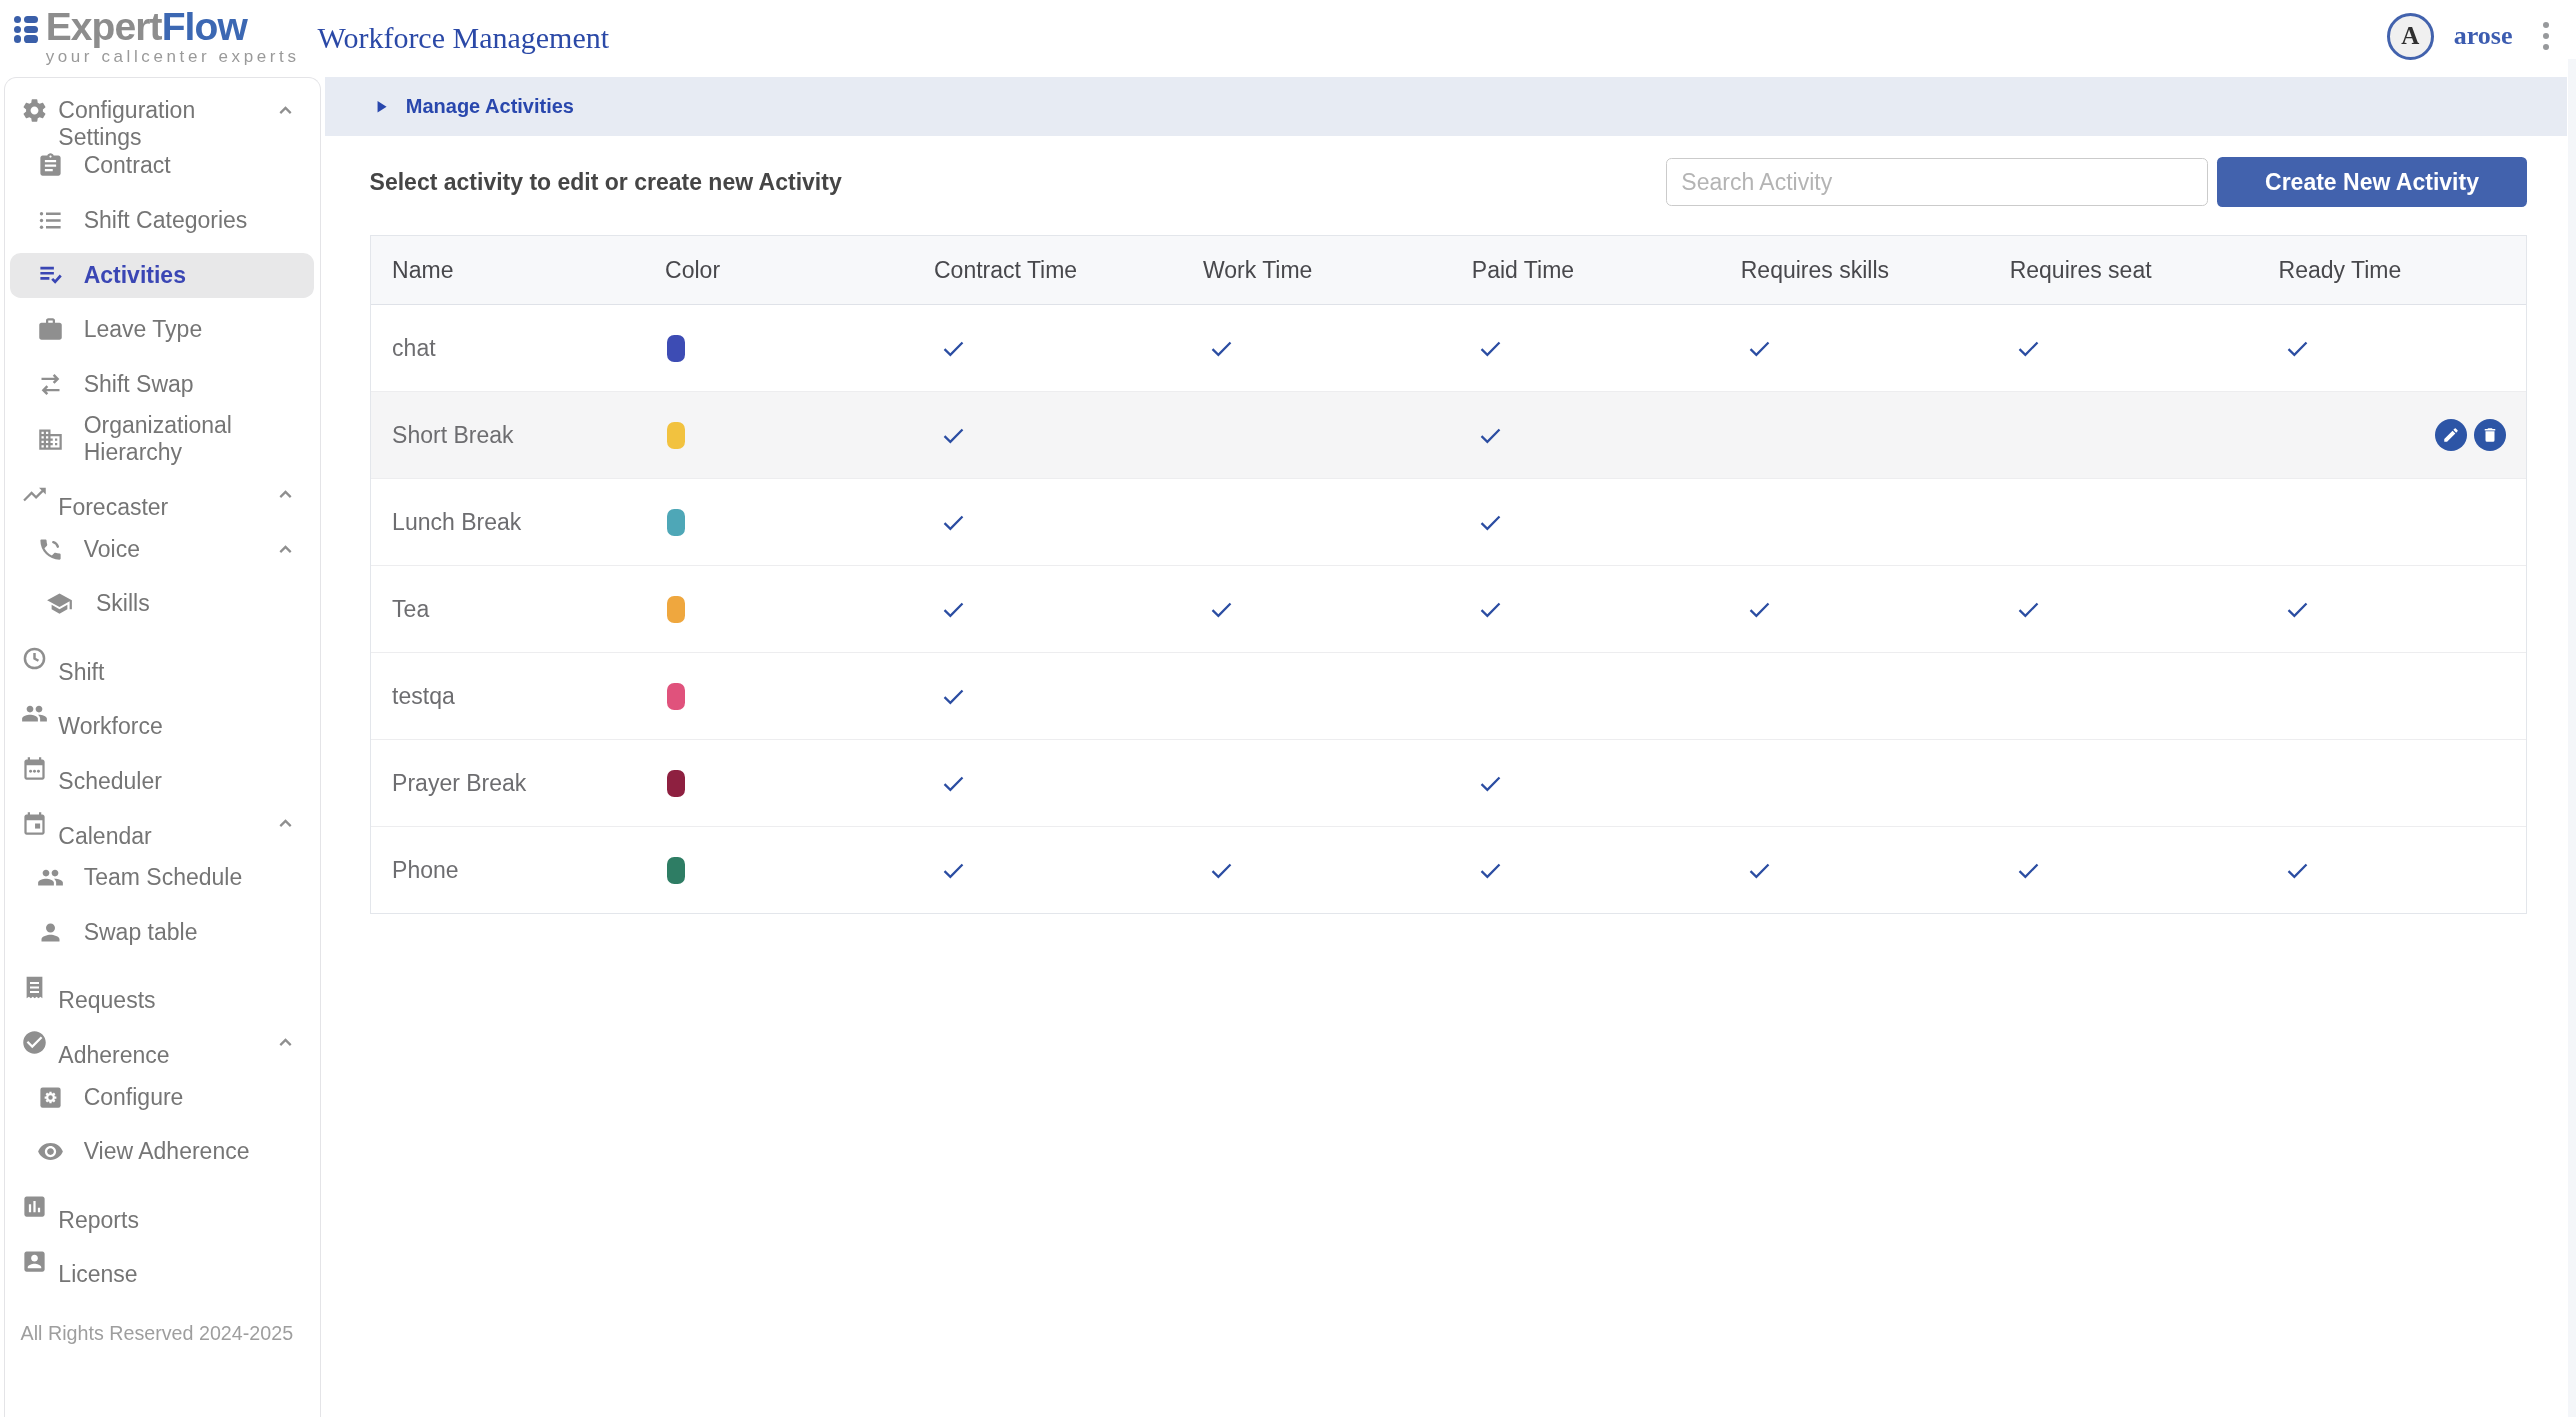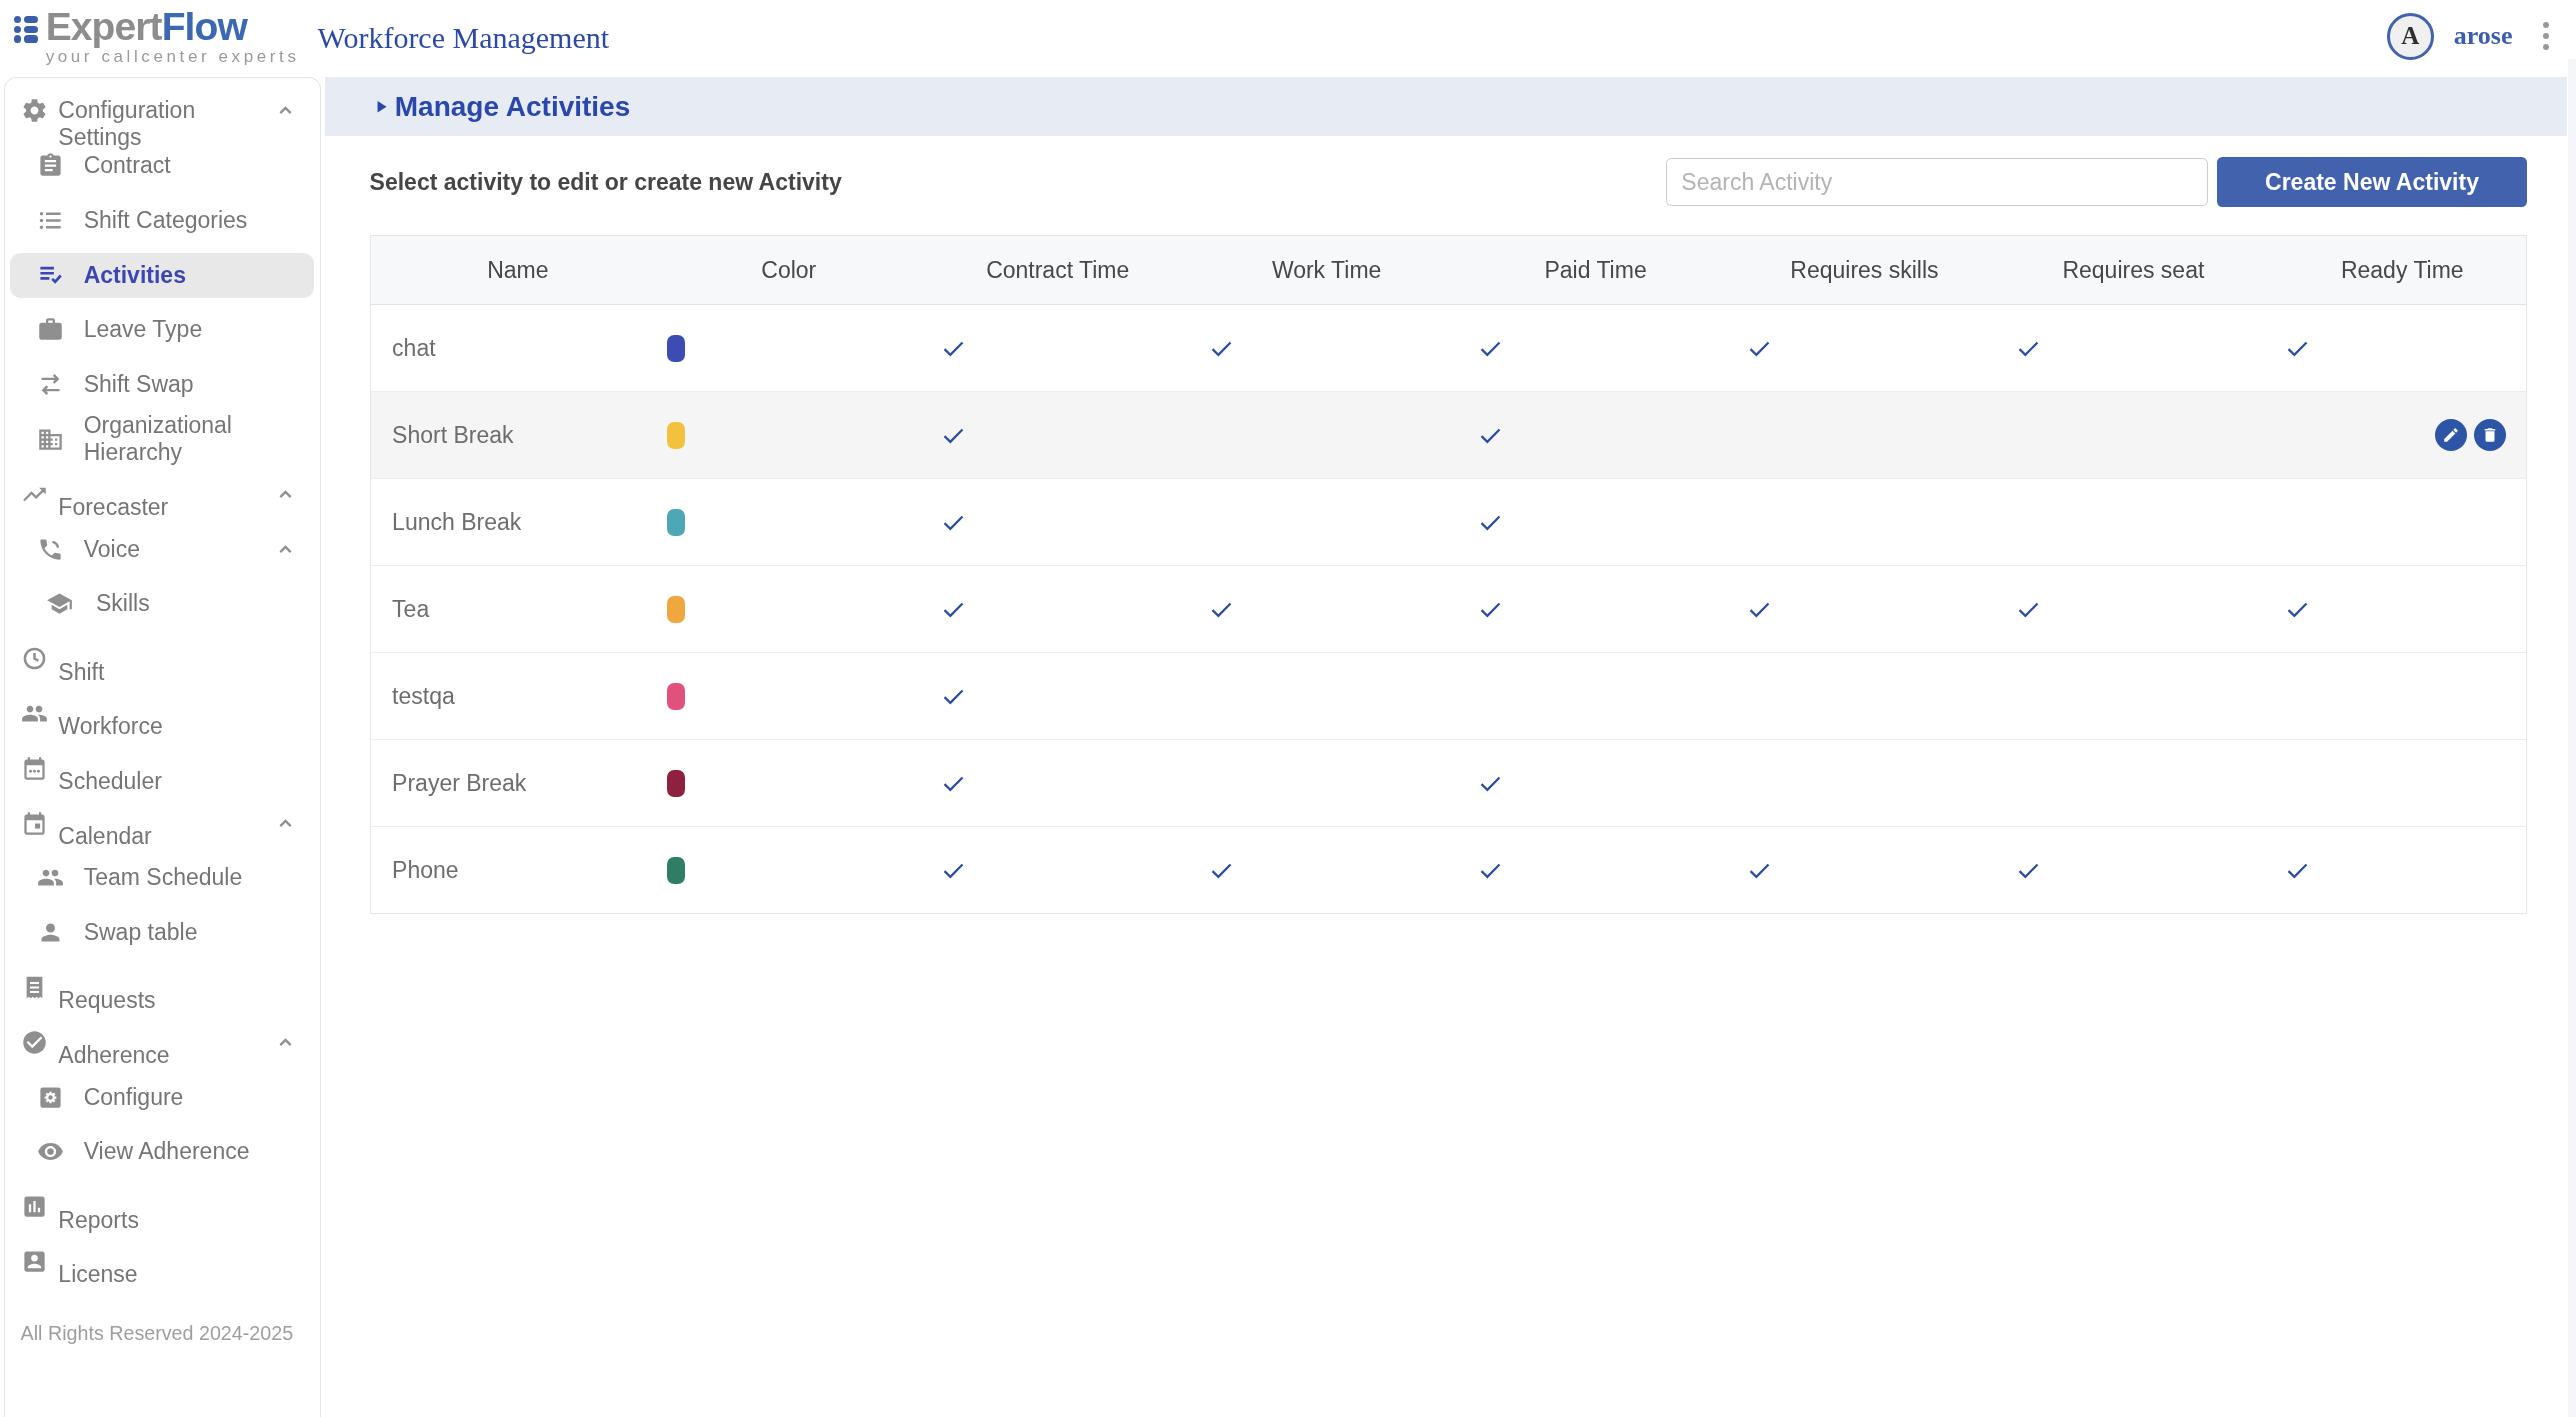--- a/index.html
+++ b/index.html
@@ -42,35 +42,35 @@
   .si.selected{background:#e8e8e9;}
   .si.selected .lbl{color:#3a46b4;font-weight:700;}
   .chev{margin-left:auto;margin-right:16px;display:flex;}
   .icon-g{fill:#8f8f8f;}
   .icon-stroke{stroke:#8f8f8f;stroke-width:2.2;fill:none;}
   .sb-footer{margin:38px 0 0 16px;font-size:19.7px;color:#9e9e9e;}
 
   
   .main{flex:1;min-width:0;display:flex;flex-direction:column;margin-top:5.4px;margin-right:9px;}
   .band{height:59px;background:#e7ebf3;display:flex;align-items:center;padding-left:46px;margin-left:4.5px;cursor:pointer;}
-  .band-label{font-size:28px;font-weight:700;color:#2947ad;margin-left:4px;}
+  .band-label{font-size:20px;font-weight:700;color:#2947ad;margin-left:15px;}
   .content{margin:0 40px 0 49px;}
   .toolbar{margin-top:19.7px;height:52px;display:flex;align-items:center;}
   .subtitle{font-size:23px;font-weight:700;color:#454545;}
   .search-input{margin-left:auto;width:542px;height:48px;box-sizing:border-box;border:1.8px solid #cbcbcb;border-radius:5.4px;
                 font-size:23px;padding:0 14.3px;color:#444;font-family:"Liberation Sans",sans-serif;outline:none;}
   .search-input::placeholder{color:#b4b4b4;}
   .create-btn{width:310px;height:50px;margin-left:9px;background:#4262ad;color:#fff;border:none;border-radius:5.4px;
               font-size:23px;font-weight:700;font-family:"Liberation Sans",sans-serif;cursor:pointer;}
 
   
   .table{margin-top:27px;border:0.9px solid #e3e6eb;}
   .grid-row{display:grid;grid-template-columns:273px repeat(7,1fr);align-items:center;}
   .thead{height:68px;background:#f7f8fa;border-bottom:0.9px solid #dfe2e8;}
-  .th{font-size:23px;font-weight:500;color:#48484c;padding-left:21.5px;text-align:center;}
+  .th{font-size:23px;font-weight:500;color:#48484c;padding-left:21.5px;}
   .tr{height:86px;border-bottom:0.9px solid #ededef;background:#fff;position:relative;}
   .tr:last-child{border-bottom:none;}
   .tr.hovered{background:#f5f5f6;}
   .td.name{font-size:23px;font-weight:500;color:#6d6d70;padding-left:21.5px;}
   .swatch{display:block;width:18px;height:27px;border-radius:7.2px;margin-left:23px;}
   .chk-cell{padding-left:27px;display:flex;align-items:center;}
   .ck{width:27px;height:27px;}
   .ck path{stroke:#2b4da2;stroke-width:2;fill:none;}
   .row-actions{position:absolute;right:19.7px;top:50%;transform:translateY(-50%);display:flex;gap:7.2px;}
   .action-btn{width:32px;height:32px;border-radius:50%;background:#2d55a6;border:none;padding:0;cursor:pointer;

